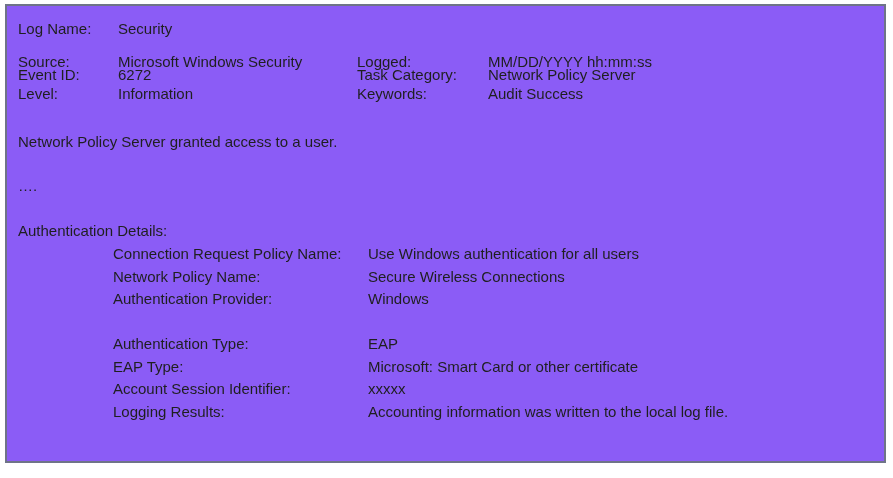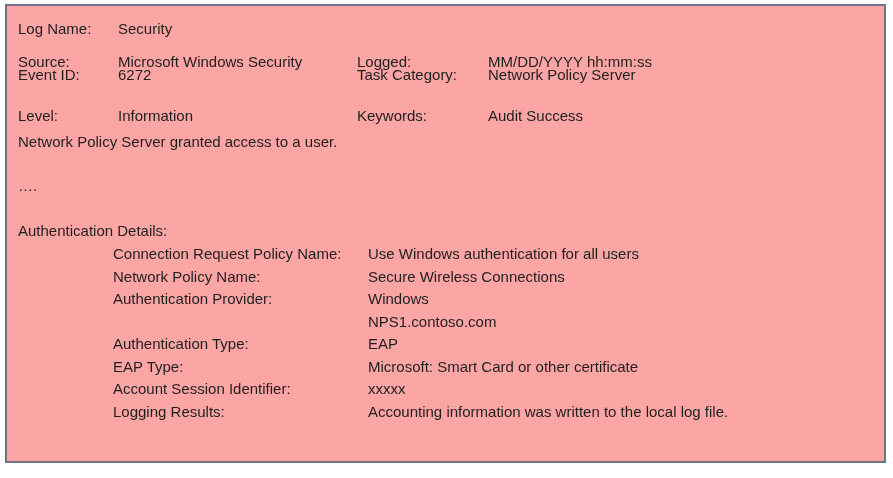--- a/index.html
+++ b/index.html
@@ -16,21 +16,21 @@
     color: #1f1f1f;
     overflow: hidden;
   }
   .frame {
     position: absolute;
     left: 5px;
     top: 4px;
     width: 877px;
     height: 455px;
     border: 2px solid #6f7488;
-    background: #fca5a5;
+    background: #8b5cf6;
   }
   .line {
     position: absolute;
     left: 0;
     right: 0;
     height: 23px;
     line-height: 23px;
     white-space: nowrap;
   }
   .cell {
@@ -43,21 +43,21 @@
   .c-label2 { left: 350px; }
   .c-value2 { left: 481px; }
   
   .c-body   { left: 11px; }
   .c-dlabel { left: 106px; }
   .c-dvalue { left: 361px; }
   
   .r-h0 { top: 11px; }
   .r-h1 { top: 44px; }
   .r-h2 { top: 57px; text-align: right; }
-  .r-h3 { top: 98px; text-align: center; }
+  .r-h3 { top: 76px; text-align: center; }
   .r-msg  { top: 124px; }
   .r-dots { top: 168px; }
   .r-sect { top: 213px; padding-left: 32px; }
   .r-d0 { top: 236px; }
   .r-d1 { top: 259px; }
   .r-d2 { top: 281px; }
   .r-d3 { top: 304px; }
   .r-d4 { top: 326px; }
   .r-d5 { top: 349px; }
   .r-d6 { top: 371px; }
@@ -112,21 +112,20 @@
   </div>
   <div class="line r-d1">
     <span class="cell c-dlabel">Network Policy Name:</span>
     <span class="cell c-dvalue">Secure Wireless Connections</span>
   </div>
   <div class="line r-d2">
     <span class="cell c-dlabel">Authentication Provider:</span>
     <span class="cell c-dvalue">Windows</span>
   </div>
   <div class="line r-d3">
-    <span class="cell c-dvalue">NPS1.contoso.com</span>
   </div>
   <div class="line r-d4">
     <span class="cell c-dlabel">Authentication Type:</span>
     <span class="cell c-dvalue">EAP</span>
   </div>
   <div class="line r-d5">
     <span class="cell c-dlabel">EAP Type:</span>
     <span class="cell c-dvalue">Microsoft: Smart Card or other certificate</span>
   </div>
   <div class="line r-d6">

